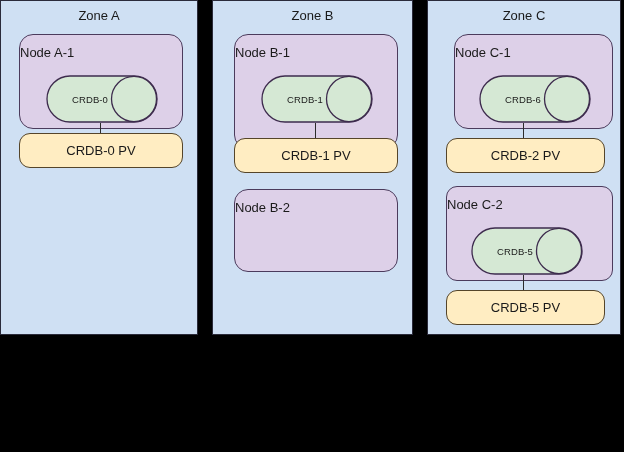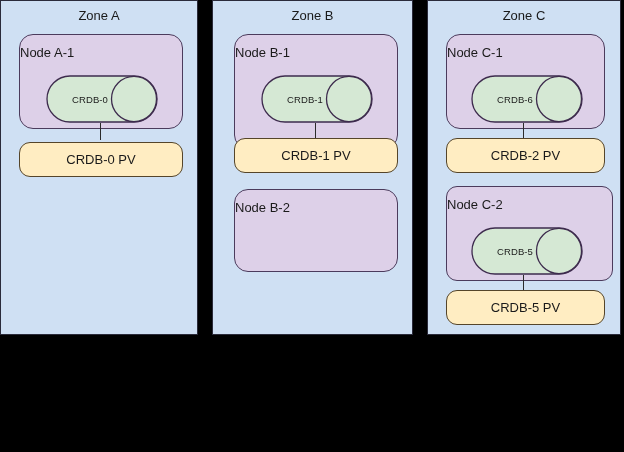--- a/index.html
+++ b/index.html
@@ -125,21 +125,21 @@
         <svg width="112" height="48" viewBox="0 0 112 48" aria-hidden="true">
           <path d="M24,1 H88 A23,23 0 0,1 88,47 H24 A23,23 0 0,1 24,1 Z" fill="#d5e8d4" stroke="#3d2b4d" stroke-width="1.3"></path>
           <ellipse cx="88" cy="24" rx="22.5" ry="22.6" fill="#d5e8d4" stroke="#3d2b4d" stroke-width="1.3"></ellipse>
         </svg>
         <div class="cyl-label" style="width:88px;">CRDB-0</div>
       </div>
     </div>
 
     <div class="connector" style="left:99px; top:122px; height:17px;"></div>
 
-    <div class="pv" style="left:18px; top:141px; width:164px; height:35px;">
+    <div class="pv" style="left:18px; top:132px; width:164px; height:35px;">
       <span class="pv-label">CRDB-0 PV</span>
     </div>
   </div>
 
   <div class="zone" style="left:212px; top:0px; width:201px; height:335px;">
     <div class="zone-title">Zone B</div>
 
     <div class="node" style="left:21px; top:33px; width:164px; height:115px;">
       <div class="node-title">Node B-1</div>
 
@@ -159,21 +159,21 @@
     </div>
 
     <div class="node" style="left:21px; top:188px; width:164px; height:83px;">
       <div class="node-title">Node B-2</div>
     </div>
   </div>
 
   <div class="zone" style="left:427px; top:0px; width:194px; height:335px;">
     <div class="zone-title">Zone C</div>
 
-    <div class="node" style="left:18px; top:33px; width:159px; height:95px;">
+    <div class="node" style="left:26px; top:33px; width:159px; height:95px;">
       <div class="node-title">Node C-1</div>
 
       <div class="cyl" style="left:24px; top:40px; width:112px; height:48px;">
         <svg width="112" height="48" viewBox="0 0 112 48" aria-hidden="true">
           <path d="M24,1 H88 A23,23 0 0,1 88,47 H24 A23,23 0 0,1 24,1 Z" fill="#d5e8d4" stroke="#3d2b4d" stroke-width="1.3"></path>
           <ellipse cx="88" cy="24" rx="22.5" ry="22.6" fill="#d5e8d4" stroke="#3d2b4d" stroke-width="1.3"></ellipse>
         </svg>
         <div class="cyl-label" style="width:88px;">CRDB-6</div>
       </div>
     </div>

